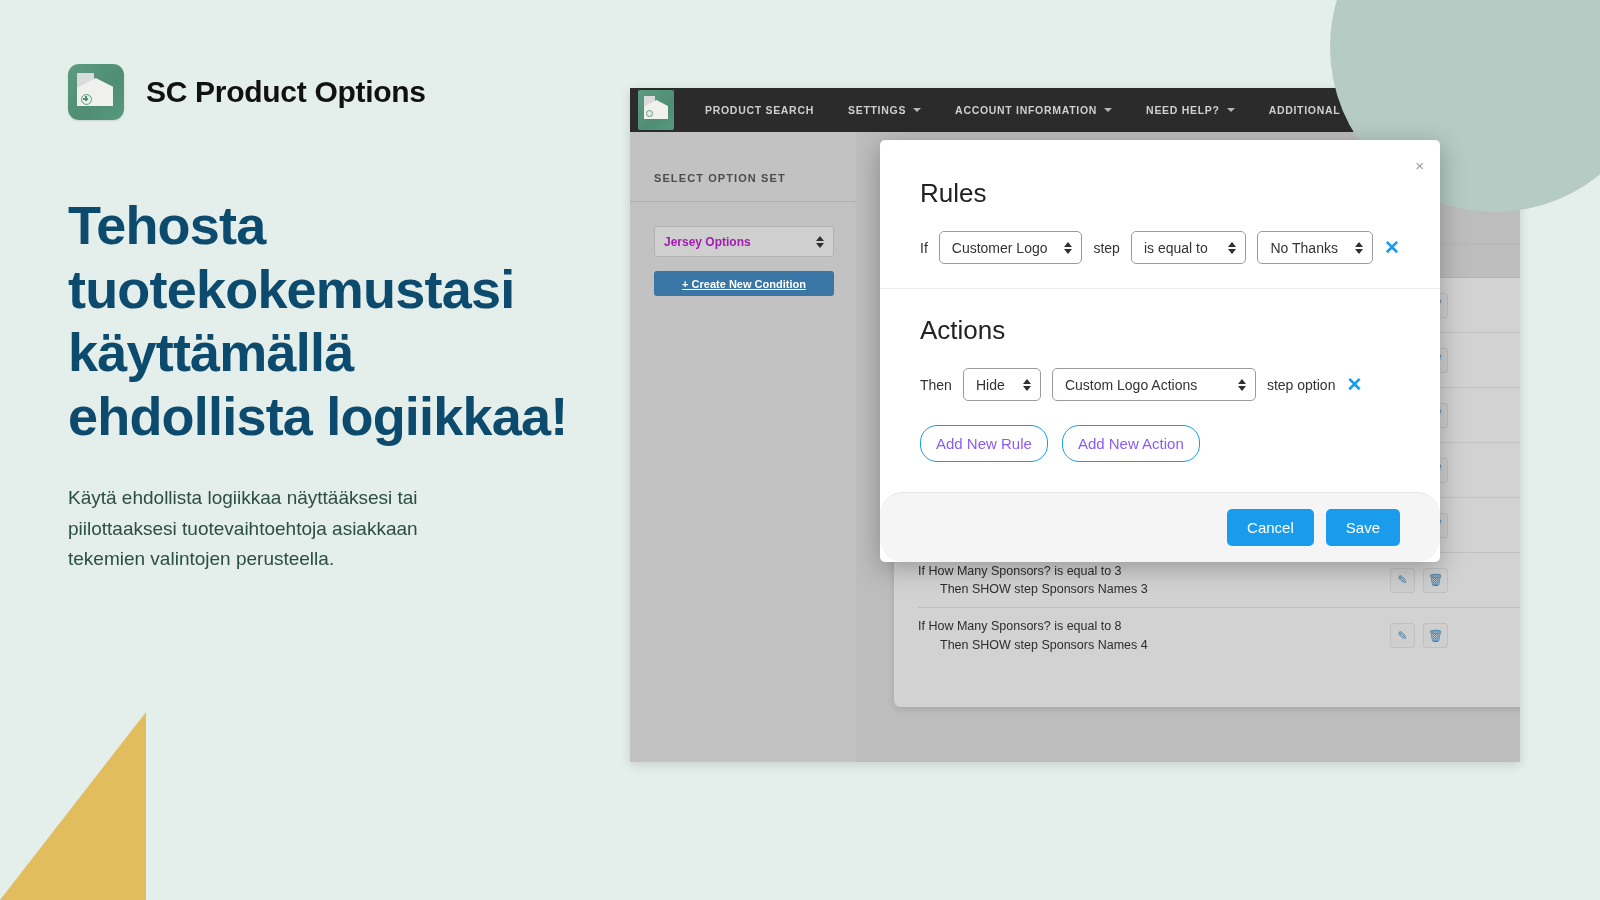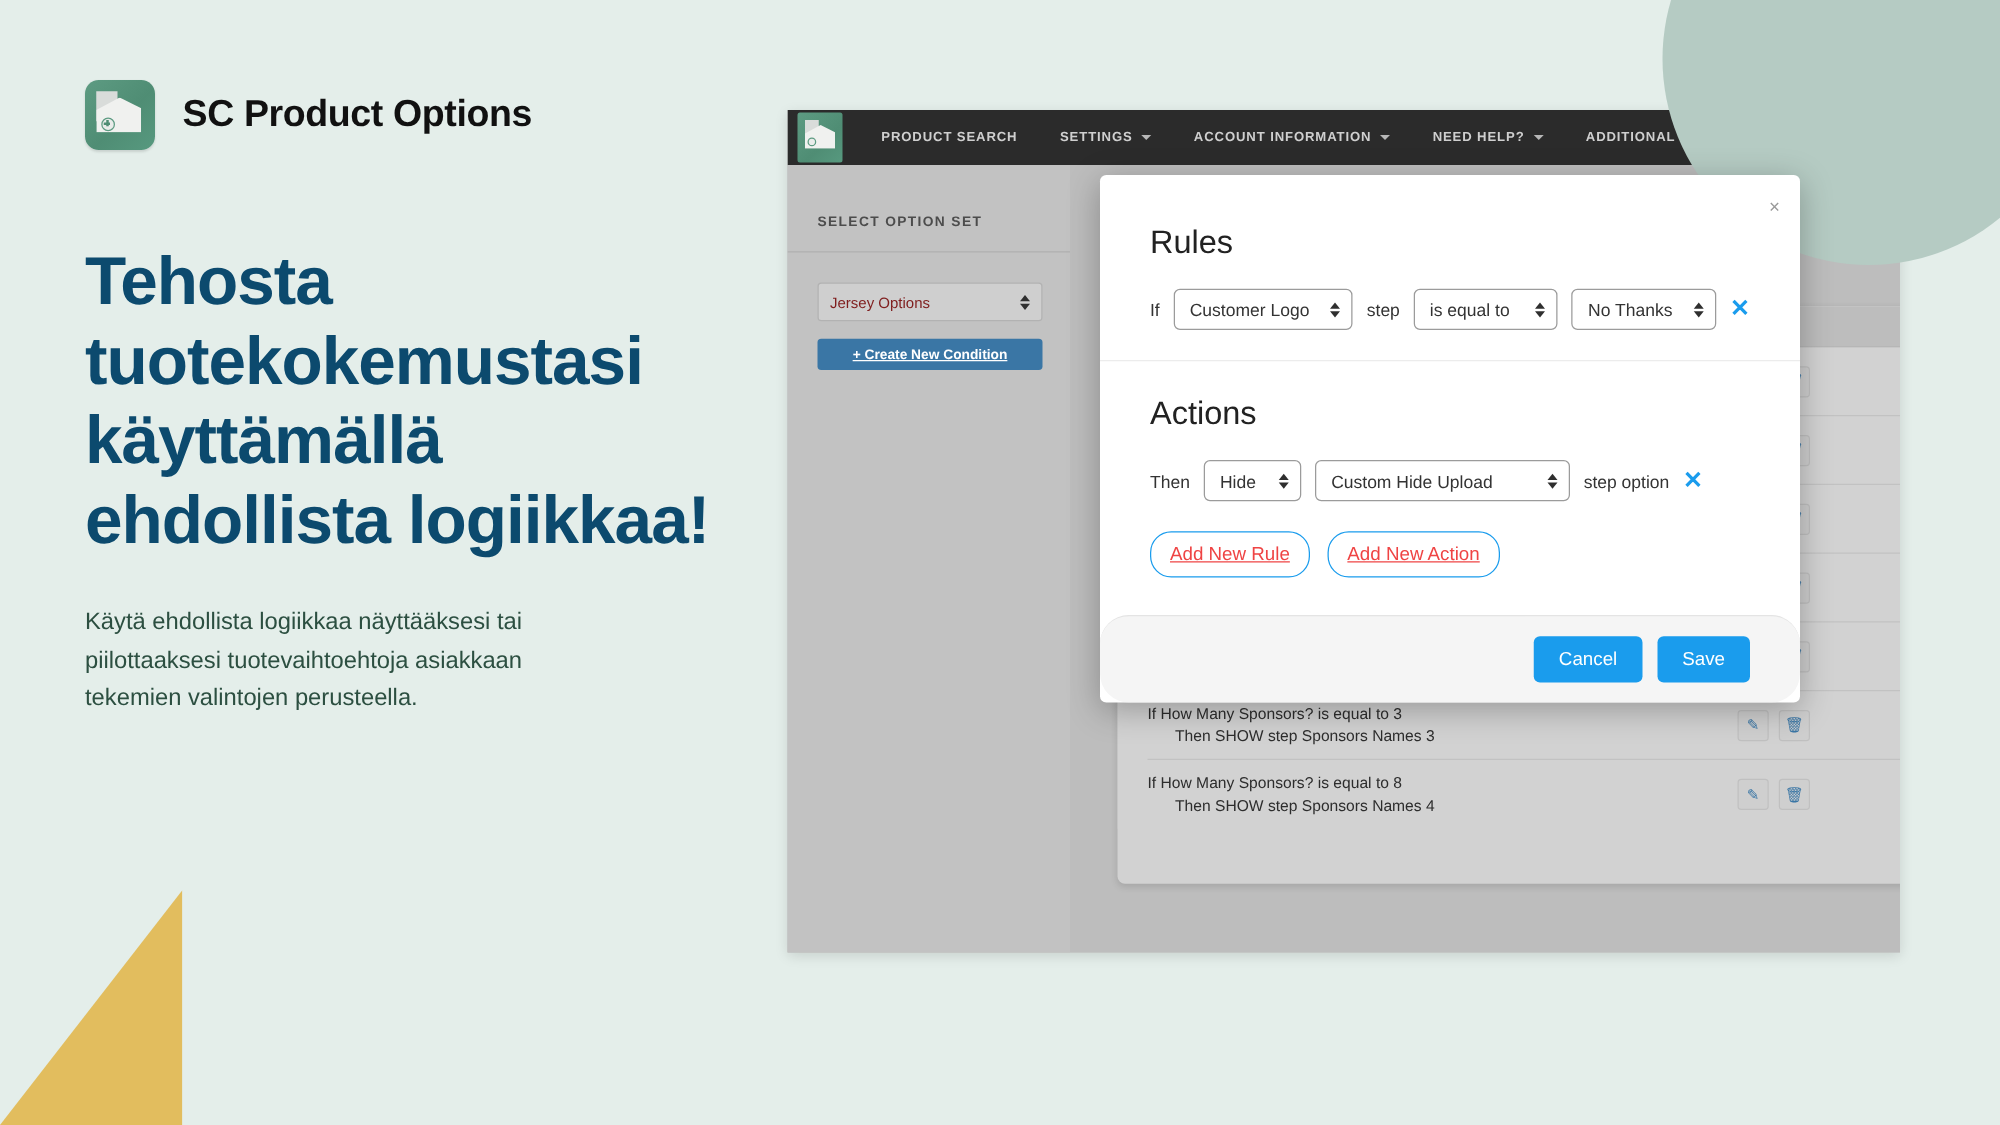--- a/index.html
+++ b/index.html
@@ -142,21 +142,21 @@
   #sidebar-label {
     font-size:11px; font-weight:bold; color:#4c4c4c;
     letter-spacing:1.1px;
     padding:40px 0 0 24px;
   }
   #sidebar-divider { margin-top:17px; border-top:1px solid #b0b0b0; }
   #option-set-select {
     margin:24px 0 0 24px; width:180px; height:31px;
     background:#cfcfcf; border:1px solid #b2b2b2; border-radius:3px;
     display:flex; align-items:center; justify-content:space-between;
-    padding:0 9px; font-size:12px; color:#7f1d1d;
+    padding:0 9px; font-size:12px; color:#a21caf;font-weight:bold;
   }
   .spin {
     display:inline-flex; flex-direction:column; gap:2px; align-items:center;
   }
   .spin i { display:block; width:0; height:0; border-left:4px solid transparent; border-right:4px solid transparent; }
   .spin .up { border-bottom:5px solid #2f2f2f; }
   .spin .dn { border-top:5px solid #2f2f2f; }
 
   #create-condition-btn {
     margin:14px 0 0 24px; width:180px; height:25px;
@@ -224,22 +224,22 @@
   .sel.w-cust { width:152px; }
   .sel.w-eq   { width:122px; }
   .sel.w-thx  { width:122px; }
   .sel.w-hide { width:78px; }
   .sel.w-logo { width:204px; }
   .x-blue { color:#1a9ced; font-size:19px; font-weight:bold; line-height:1; }
 
   .modal-addrow { padding:0 40px 30px 40px; display:flex; gap:14px; }
   .btn-outline {
     border:1px solid #1a9ced; border-radius:17px;
-    color:#ef4444; font-size:15px;
-    padding:9px 15px; background:#fff; white-space:nowrap;text-decoration:underline;
+    color:#8b5cf6; font-size:15px;
+    padding:9px 15px; background:#fff; white-space:nowrap;
   }
   #modal-footer {
     background:#f5f5f5; border-top:1px solid #e4e4e4;
     padding:16px 40px; display:flex; justify-content:flex-end; gap:12px;border-radius:23px;
   }
   .btn-primary {
     background:#1a9ced; color:#fff; border:none; border-radius:5px;
     font-size:15px; padding:10px 20px;
   }
 </style>
@@ -433,21 +433,21 @@
     <div class="rule-line">
       <span class="lbl">Then</span>
       <div class="sel w-hide">
         <span>Hide</span>
         <span class="spin">
             <i class="up"></i>
             <i class="dn"></i>
           </span>
       </div>
       <div class="sel w-logo">
-        <span>Custom Hide Upload</span>
+        <span>Custom Logo Actions</span>
         <span class="spin">
             <i class="up"></i>
             <i class="dn"></i>
           </span>
       </div>
       <span class="lbl">step option</span>
       <span class="x-blue">✕</span>
     </div>
   </div>
 

